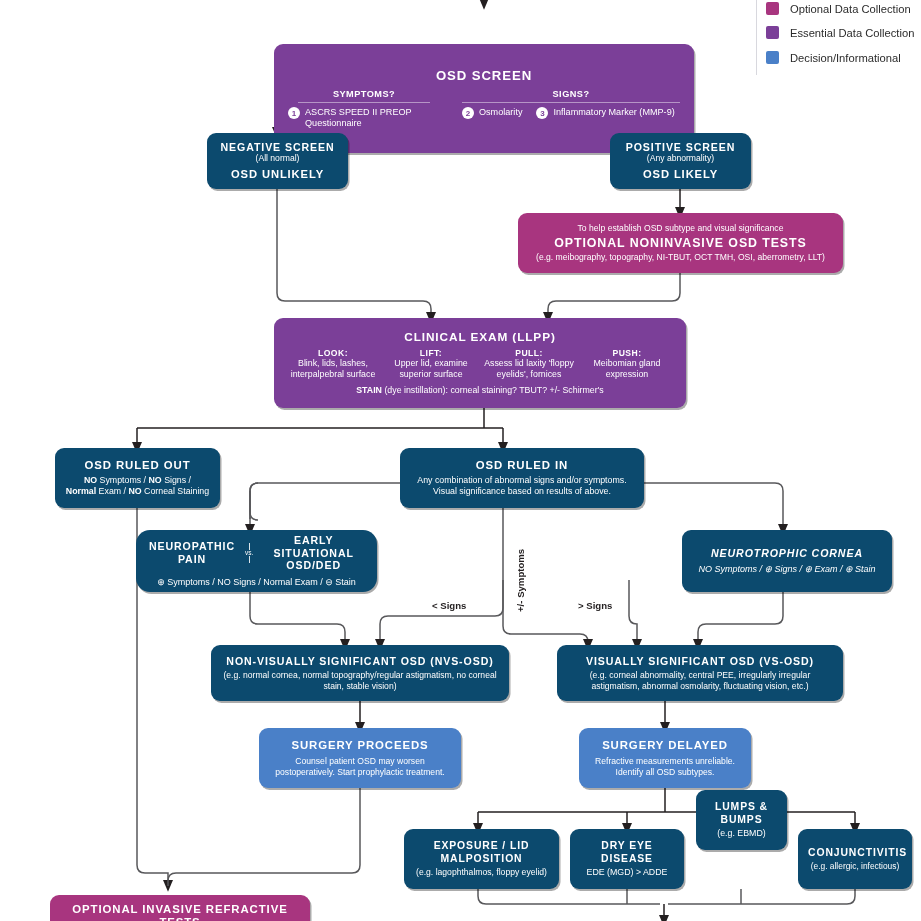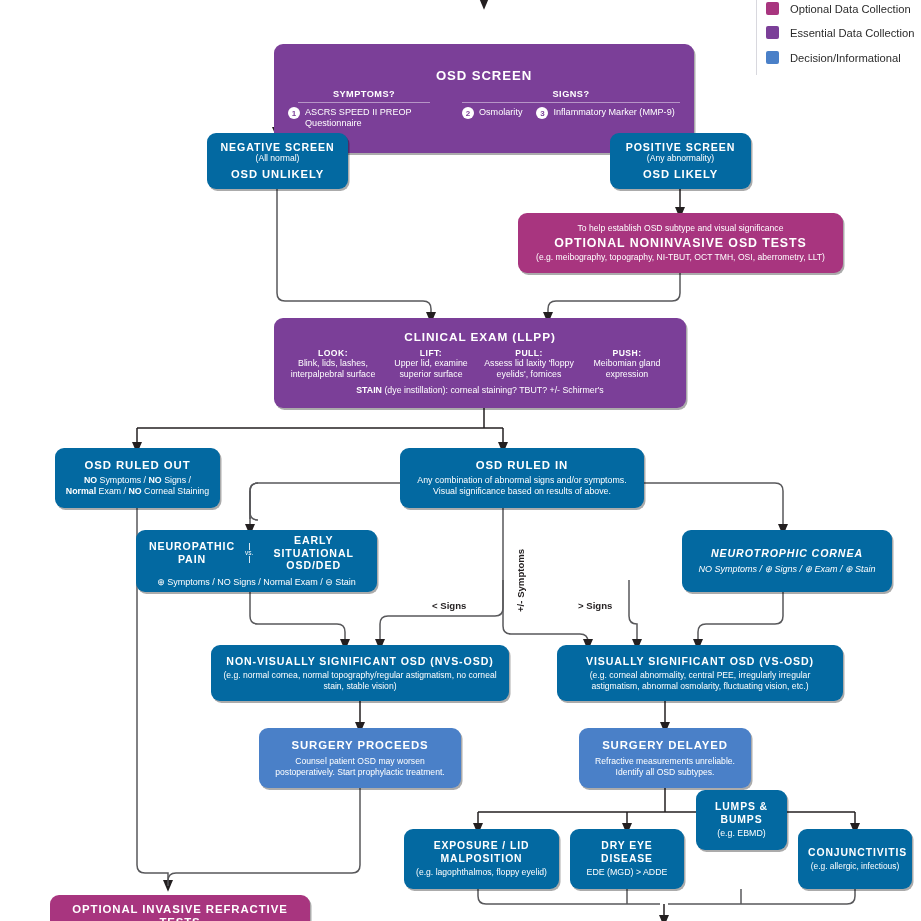--- a/index.html
+++ b/index.html
@@ -18,21 +18,21 @@
     position:absolute;
     box-sizing:border-box;
     border-radius:9px;
     color:#ffffff;
     text-align:center;
     box-shadow:1.5px 2px 0 rgba(0,0,0,.33);
     display:flex;flex-direction:column;justify-content:center;
     padding:6px 10px;
     z-index:3;
   }
-  .green{background:#0369a1;}
+  .green{background:#0c4a6e;}
   .purple{background:#7b3f98;}
   .magenta{background:#a8357f;}
   .blue{background:#4a80c8;}
 
   .ttl{font-weight:bold;letter-spacing:.9px;line-height:1.18;}
   .sub{font-weight:400;line-height:1.25;}
   .b{font-weight:bold;}
 
   
   #legend{position:absolute;left:756px;top:0;width:165px;height:75px;z-index:5;}
@@ -224,21 +224,21 @@
       <div><span class="b">NO</span><span> Symptoms / </span><span class="b">NO</span><span> Signs /</span></div>
       <div><span class="b">Normal</span><span> Exam / </span><span class="b">NO</span><span> Corneal Staining</span></div>
     </div>
   </div>
 
   <div class="node green" style="left:400px;top:448px;width:244px;height:60px;">
     <div class="ttl" style="font-size:11.4px;">OSD RULED IN</div>
     <div class="sub" style="font-size:8.8px;margin-top:3px;">Any combination of abnormal signs and/or symptoms. Visual significance based on results of above.</div>
   </div>
 
-  <div class="node green" style="left:136px;top:530px;width:241px;height:62px;">
+  <div class="node green" style="left:136px;top:530px;width:241px;height:62px;border-radius:14px;">
     <div style="display:flex;align-items:center;justify-content:center;">
       <div class="ttl" style="font-size:10.6px;flex:0 0 92px;">NEUROPATHIC PAIN</div>
       <div class="vs">
           <i></i>
           <span>vs.</span>
           <i></i>
         </div>
       <div class="ttl" style="font-size:10.6px;flex:1;">EARLY SITUATIONAL OSD/DED</div>
     </div>
     <div class="sub" style="font-size:9px;margin-top:5px;">⊕ Symptoms / NO Signs / Normal Exam / ⊖ Stain</div>

